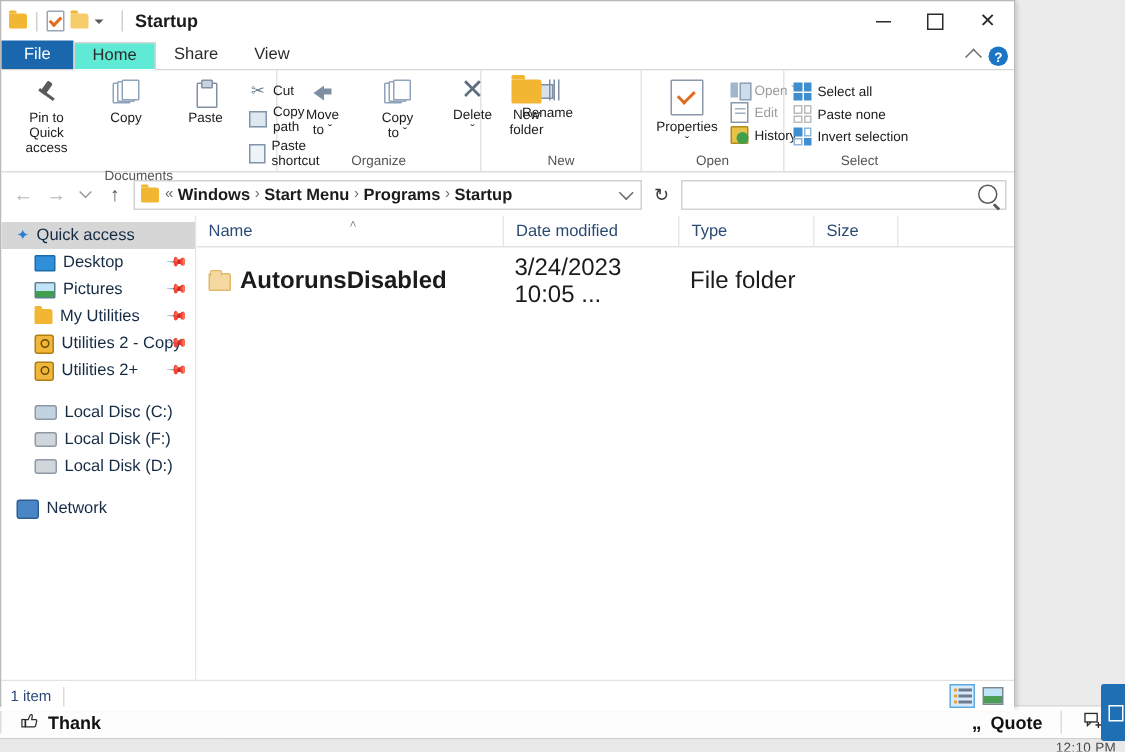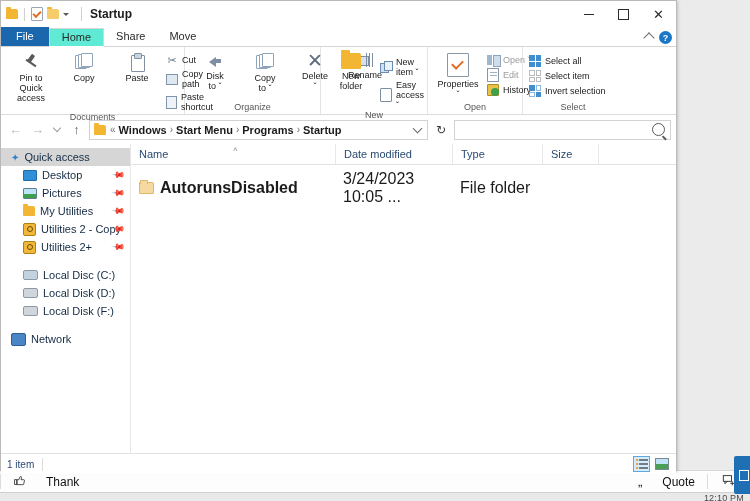--- a/index.html
+++ b/index.html
@@ -10,22 +10,22 @@
     font-size:11px;color:#000;
   }
   
   #page-bg{position:absolute;inset:0;background:#ebebeb;}
   #forum-bar{
     position:absolute;left:0;top:470px;width:750px;height:23px;
     background:#fdfdfd;border-top:1px solid #d8d8d8;border-bottom:1px solid #d0d0d0;
     box-sizing:border-box;display:flex;align-items:center;
   }
   #forum-bar .sep{width:1px;height:15px;background:#dcdcdc;}
-  .forum-btn{display:flex;align-items:center;gap:20px;padding:0 12px;height:100%;
-    font-size:12px;font-weight:normal;color:#111;}
+  .forum-btn{display:flex;align-items:center;gap:6px;padding:0 12px;height:100%;
+    font-size:12px;font-weight:bold;color:#111;}
   #forum-bottom-strip{position:absolute;left:0;top:493px;width:750px;height:8px;background:#e9e9e9;}
   .right-group{margin-left:auto;display:flex;align-items:center;height:100%;}
   #blue-tab{position:absolute;right:0;top:456px;width:16px;height:38px;background:#1f6fb5;border-radius:2px 0 0 2px;}
   #blue-tab .sq{position:absolute;left:5px;top:14px;width:8px;height:9px;border:1px solid #fff;background:#1f6fb5;}
   #clock{position:absolute;right:6px;top:493px;font-size:9px;color:#4a4a4a;letter-spacing:.2px;}
   #yellow-hint{position:absolute;left:150px;top:493px;width:130px;height:5px;background:#f6e27a;opacity:.75;}
   #green-hint{position:absolute;left:285px;top:493px;width:60px;height:5px;background:#cfe3c7;opacity:.7;}
 
   
   #explorer{
@@ -251,21 +251,21 @@
       <div class="wc">
           <span class="x">✕</span>
         </div>
     </div>
   </div>
 
   <div id="tabs">
     <div class="tab file">File</div>
     <div class="tab active">Home</div>
     <div class="tab">Share</div>
-    <div class="tab">Move</div>
+    <div class="tab">View</div>
     <div id="ribbon-right">
       <span class="chev-up"></span>
       <span class="help-btn">?</span>
     </div>
   </div>
 
   <div id="ribbon">
 
     <div class="rgroup" style="width:184px;">
       <div class="gbody">
@@ -304,21 +304,21 @@
           </div>
         </div>
       </div>
       <div class="glabel">Documents</div>
     </div>
 
     <div class="rgroup" style="width:136px;">
       <div class="gbody" style="gap:2px;">
         <div class="bigbtn">
           <span class="arrow-l"></span>
-          <span class="lbl"><span>Disk</span><br><span>to ˇ</span></span>
+          <span class="lbl"><span>Move</span><br><span>to ˇ</span></span>
         </div>
         <div class="bigbtn">
           <span class="copy-ico">
               <i></i>
               <i></i>
               <i></i>
             </span>
           <span class="lbl"><span>Copy</span><br><span>to ˇ</span></span>
         </div>
         <div class="bigbtn">
@@ -332,34 +332,20 @@
       </div>
       <div class="glabel">Organize</div>
     </div>
 
     <div class="rgroup" style="width:107px;">
       <div class="gbody">
         <div class="bigbtn" style="width:34px;">
           <span class="bigfolder"></span>
           <span class="lbl"><span>New</span><br><span>folder</span></span>
         </div>
-        <div class="smallcol" style="padding-top:6px;">
-          <div class="smallbtn">
-            <span class="sico">
-                <span class="newitem-ico"></span>
-              </span>
-            <span>New item ˇ</span>
-          </div>
-          <div class="smallbtn">
-            <span class="sico">
-                <span class="easy-ico"></span>
-              </span>
-            <span>Easy access ˇ</span>
-          </div>
-        </div>
       </div>
       <div class="glabel">New</div>
     </div>
 
     <div class="rgroup" style="width:95px;">
       <div class="gbody">
         <div class="bigbtn" style="width:36px;">
           <span class="propdoc"></span>
           <span class="lbl"><span>Properties</span><br><span>ˇ</span></span>
         </div>
@@ -403,21 +389,21 @@
           </div>
           <div class="smallbtn">
             <span class="sico">
                 <span class="grid4 none">
                   <b></b>
                   <b></b>
                   <b></b>
                   <b></b>
                 </span>
               </span>
-            <span>Select item</span>
+            <span>Paste none</span>
           </div>
           <div class="smallbtn">
             <span class="sico">
                 <span class="grid4 invert">
                   <b></b>
                   <b></b>
                   <b></b>
                   <b></b>
                 </span>
               </span>
@@ -491,25 +477,25 @@
         <span class="label">Utilities 2+</span>
         <span class="pin-mark">📌</span>
       </div>
       <div class="spacer"></div>
       <div class="navitem ind">
         <span class="disk-ico c"></span>
         <span class="label">Local Disc (C:)</span>
       </div>
       <div class="navitem ind">
         <span class="disk-ico"></span>
+        <span class="label">Local Disk (F:)</span>
+      </div>
+      <div class="navitem ind">
+        <span class="disk-ico"></span>
         <span class="label">Local Disk (D:)</span>
-      </div>
-      <div class="navitem ind">
-        <span class="disk-ico"></span>
-        <span class="label">Local Disk (F:)</span>
       </div>
       <div class="spacer"></div>
       <div class="navitem">
         <span class="net-ico"></span>
         <span class="label">Network</span>
       </div>
     </div>
 
     <div id="filelist">
       <div id="col-head">

